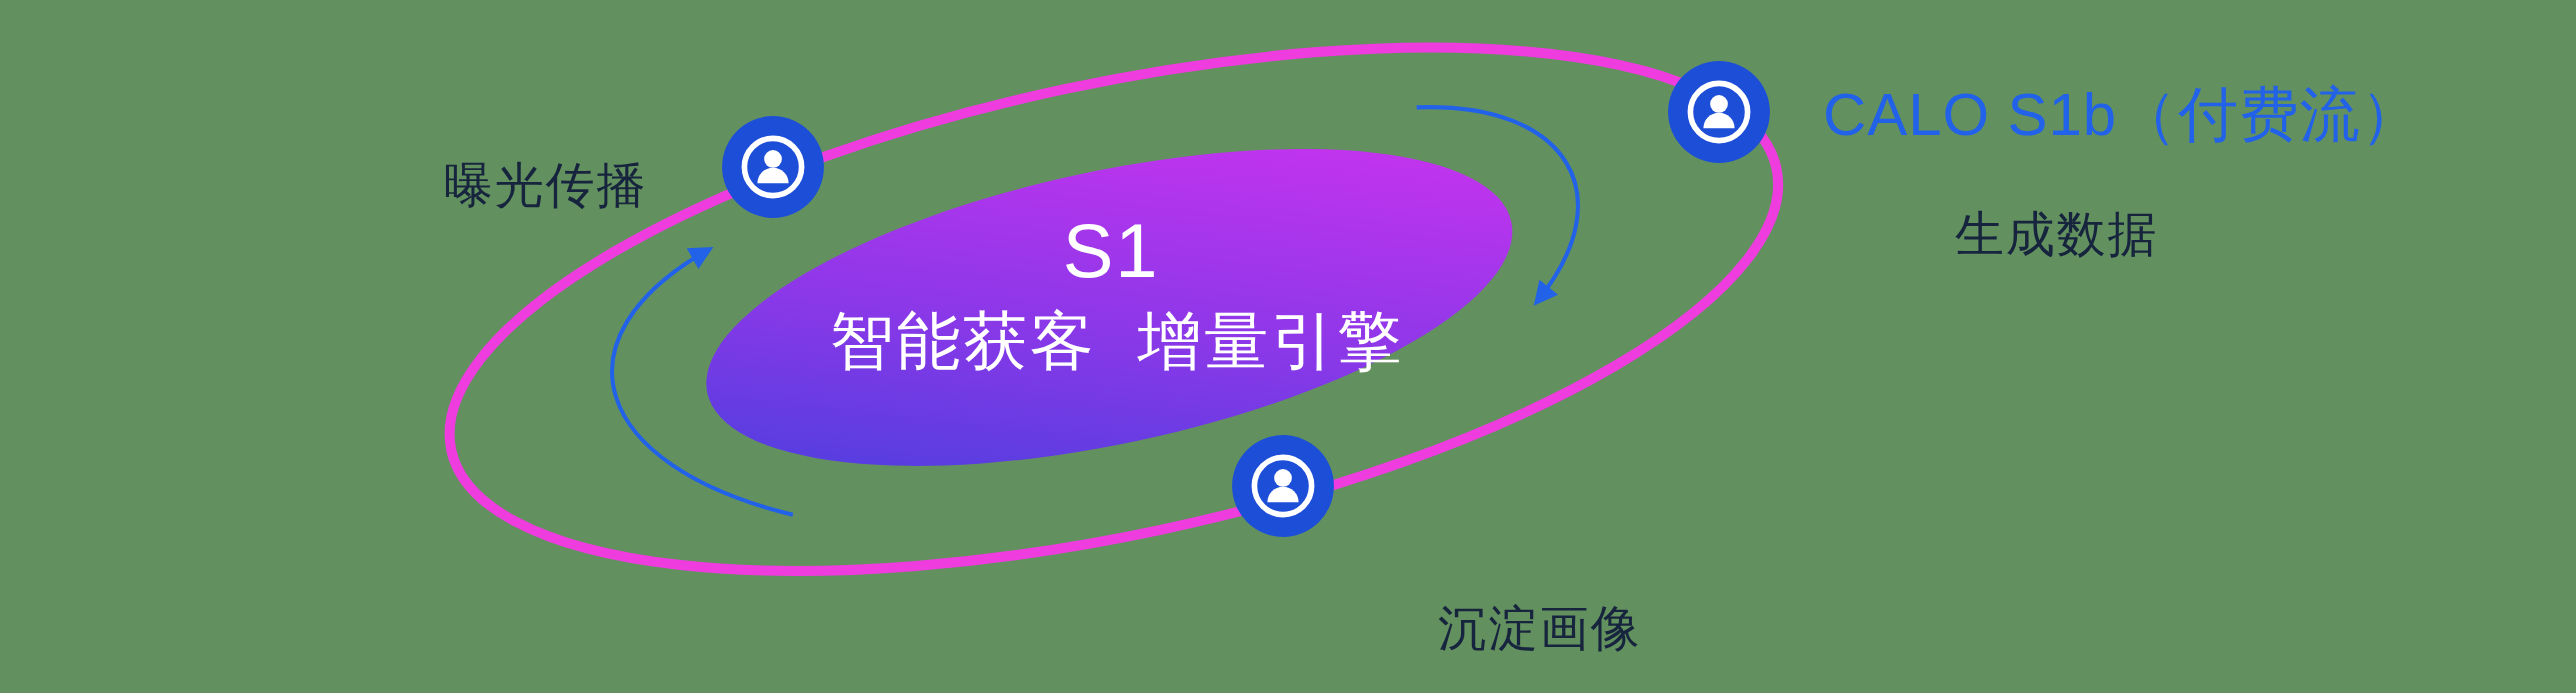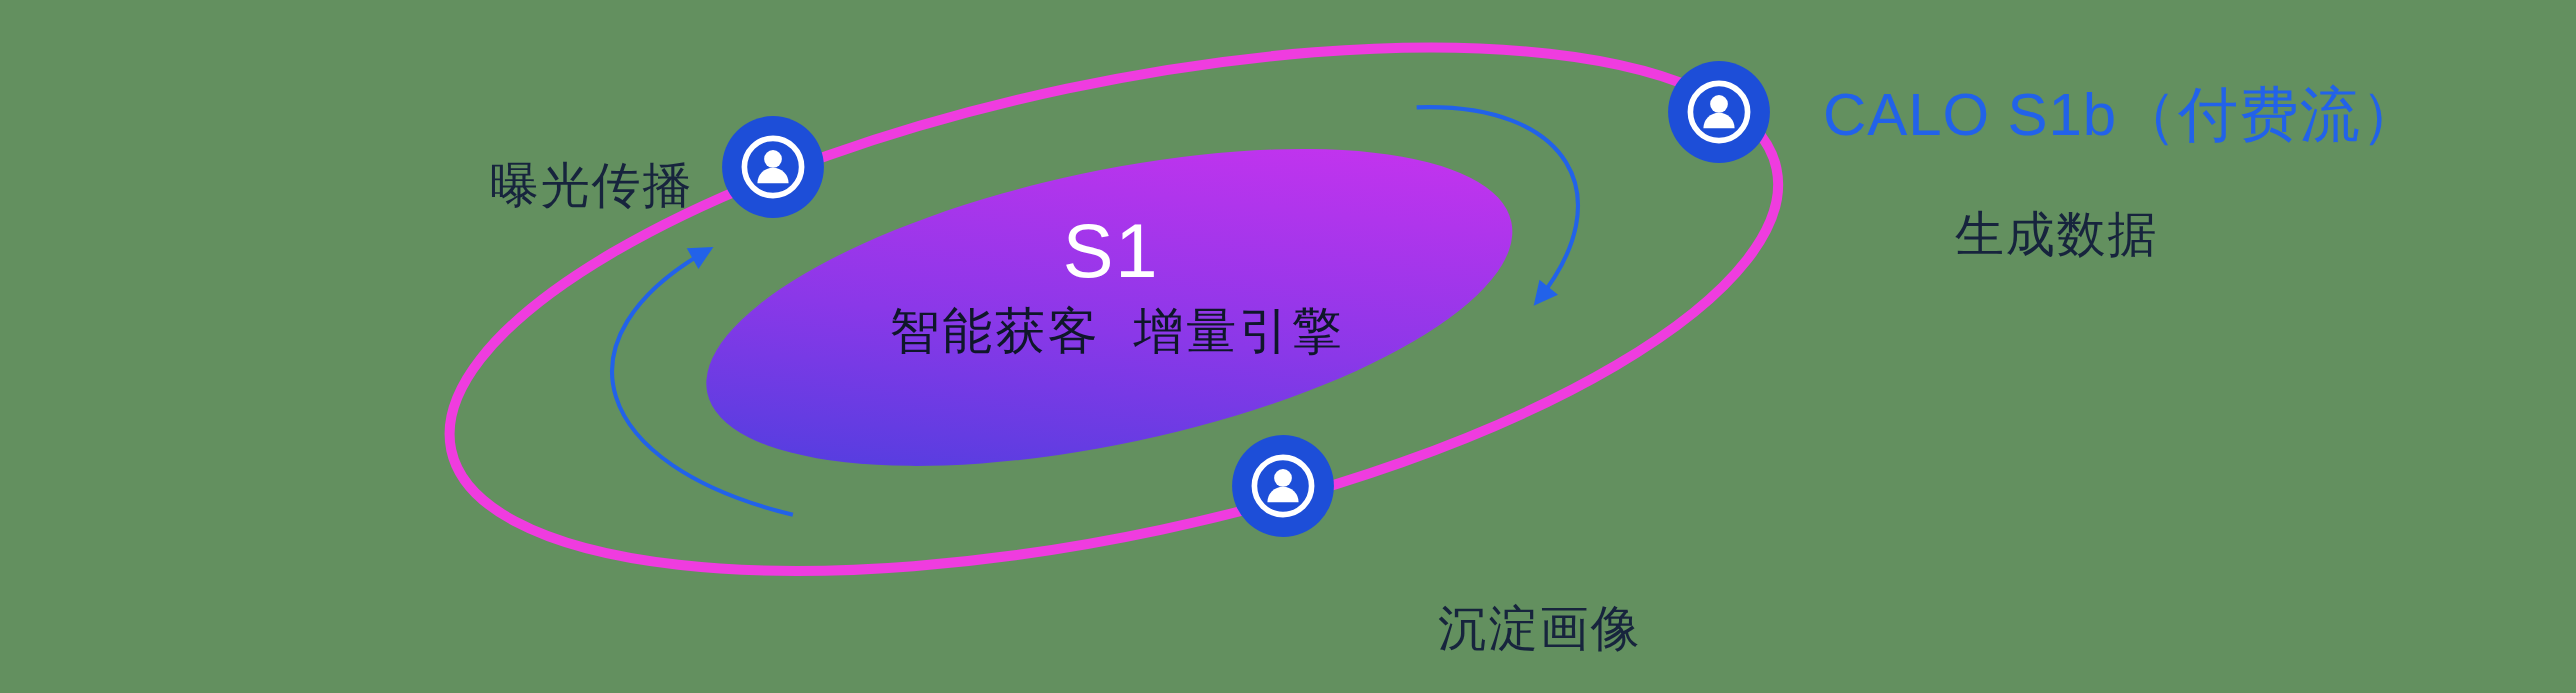--- a/index.html
+++ b/index.html
@@ -40,23 +40,23 @@
     letter-spacing: 1.8px;
   }
   .center-title {
     font-size: 76px;
     font-weight: 400;
     color: #ffffff;
     transform: translateX(-50%);
     letter-spacing: 1.8px;
   }
   .center-subtitle {
-    font-size: 50px;
+    font-size: 64px;
     font-weight: 500;
-    color: #0f172a;
+    color: #ffffff;
     transform: translateX(-50%);
     letter-spacing: 2.7px;
     white-space: pre;
   }
   .node-badge {
     position: absolute;
     width: 104px;
     height: 104px;
   }
   .node-badge svg {
@@ -114,21 +114,21 @@
 
   <div class="node-badge" style="left:1231px; top:434px;">
     <svg viewBox="0 0 48 48">
       <circle cx="24" cy="24" r="23.5" fill="#1d4ed8"></circle>
       <circle cx="24" cy="24" r="13.2" fill="none" stroke="#ffffff" stroke-width="2.6"></circle>
       <circle cx="24" cy="20.3" r="4.1" fill="#ffffff"></circle>
       <path d="M 16.8 31.5 a 7.2 7.2 0 0 1 14.4 0 z" fill="#ffffff"></path>
     </svg>
   </div>
 
-  <div class="label node-caption" style="left:444px; top:153px;margin-left:46px;">曝光传播</div>
+  <div class="label node-caption" style="left:444px; top:153px;">曝光传播</div>
 
   <div class="label node-title" style="left:1823px; top:75px;">CALO S1b（付费流）</div>
   <div class="label node-caption" style="left:1955px; top:202px;">生成数据</div>
 
   <div class="label node-caption" style="left:1429px; top:596px;margin-left:9px;">沉淀画像</div>
 
 </div>
 
 
 </body></html>

